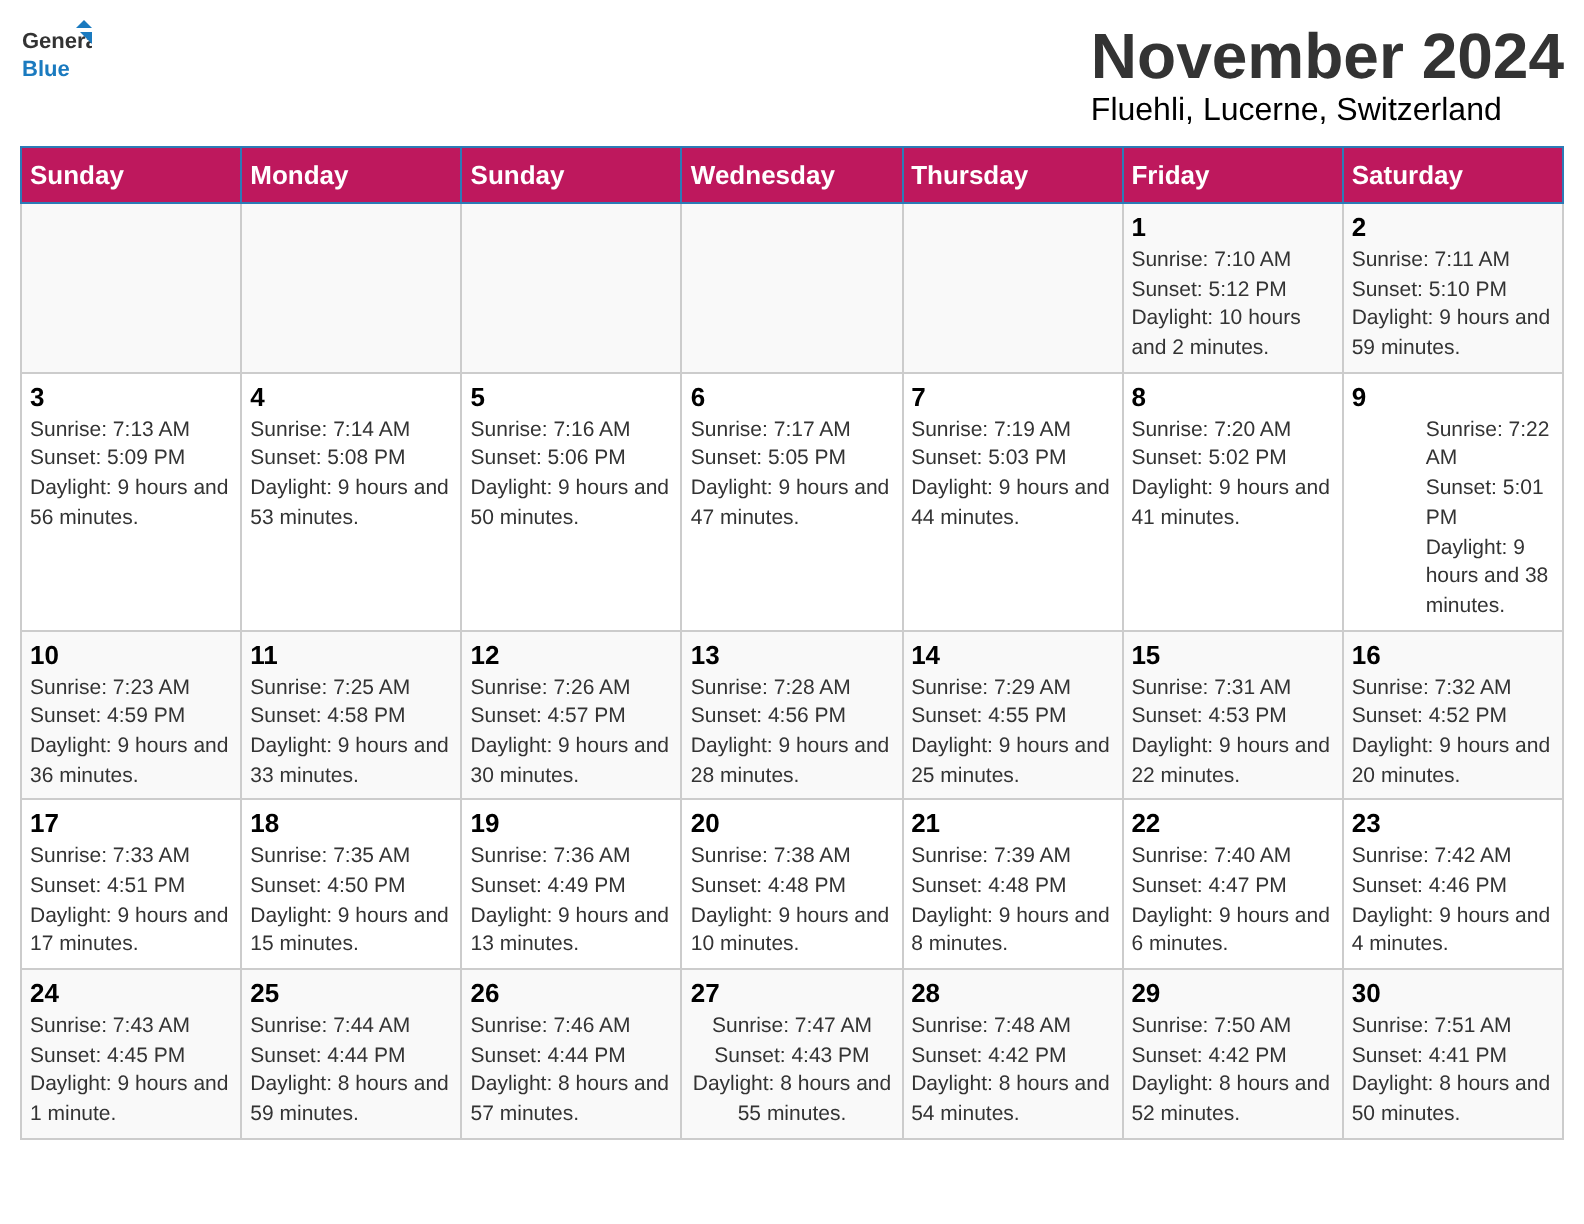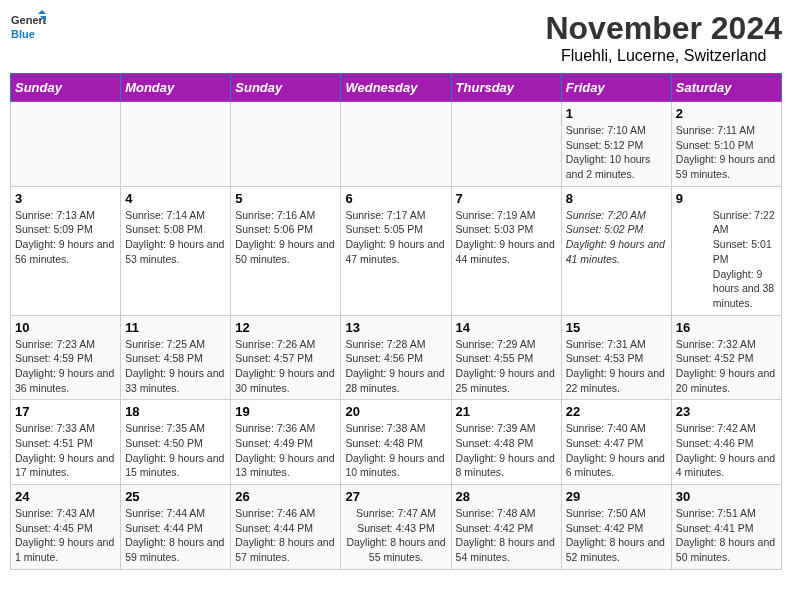--- a/index.html
+++ b/index.html
@@ -15,45 +15,44 @@
       justify-content: space-between;
       align-items: flex-start;
       margin-bottom: 8px;
     }
     .logo {
       display: flex;
       align-items: center;
       gap: 4px;
     }
     .title-area {
-      text-align: center;
+      text-align: left;
     }
     .month-title {
       font-size: 32px;
       font-weight: bold;
       color: #333;
     }
     .location-title {
       font-size: 16px;
       color: #000000;
     }
     table {
       width: 100%;
       border-collapse: collapse;
       font-size: 11px;
     }
     thead tr th {
-      background-color: #a21caf;
+      background-color: #be185d;
       color: #fff;
       padding: 6px 4px;
       text-align: left;
       font-size: 13px;
       font-weight: bold;
       border: 1px solid #2c7bb6;
-      font-style: italic;
     }
     tbody tr td {
       border: 1px solid #ccc;
       vertical-align: top;
       padding: 4px;
       width: 14.28%;
       min-height: 80px;
       background: #fff;
     }
     tbody tr:nth-child(odd) td {
@@ -154,21 +153,21 @@
 Daylight: 9 hours and 47 minutes.</div>
         </td>
         <td>
           <span class="day-num">7</span>
           <div class="day-info" style="white-space: pre-line;">Sunrise: 7:19 AM
 Sunset: 5:03 PM
 Daylight: 9 hours and 44 minutes.</div>
         </td>
         <td>
           <span class="day-num">8</span>
-          <div class="day-info" style="white-space: pre-line; font-style: italic;">Sunrise: 7:20 AM
+          <div class="day-info" style="white-space: pre-line;">Sunrise: 7:20 AM
 Sunset: 5:02 PM
 Daylight: 9 hours and 41 minutes.</div>
         </td>
         <td>
           <span class="day-num">9</span>
           <div class="day-info" style="white-space: pre-line; margin-left: 37px;">Sunrise: 7:22 AM
 Sunset: 5:01 PM
 Daylight: 9 hours and 38 minutes.</div>
         </td>
       </tr>

